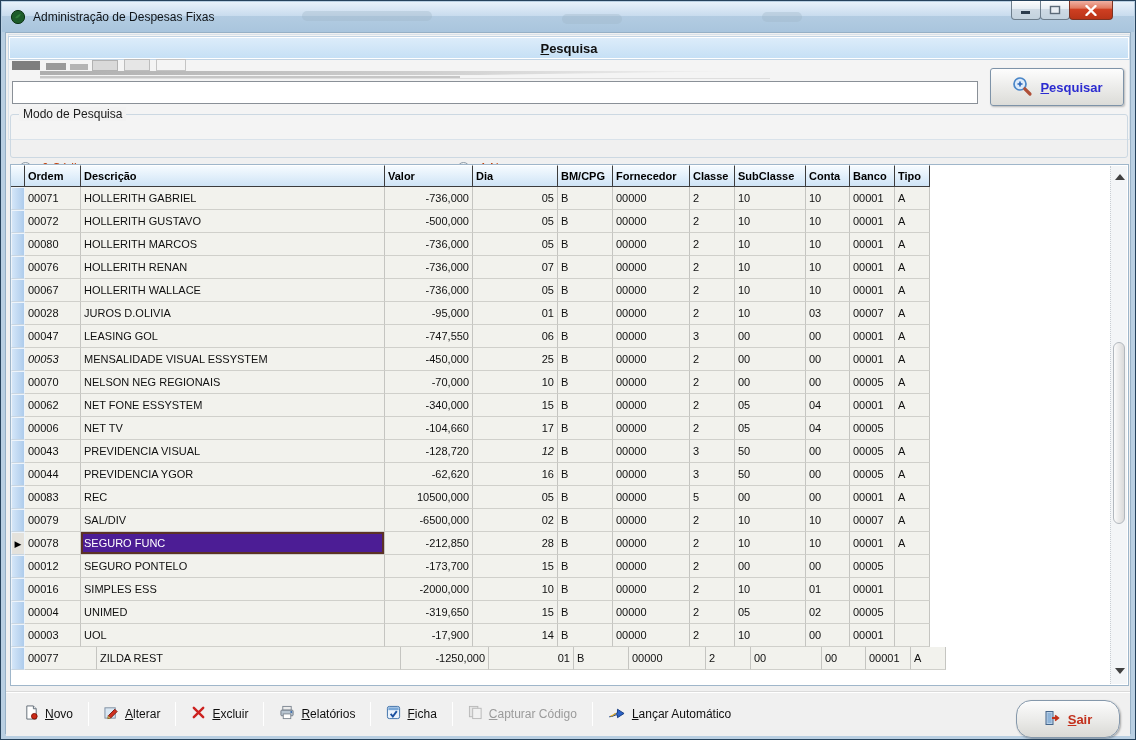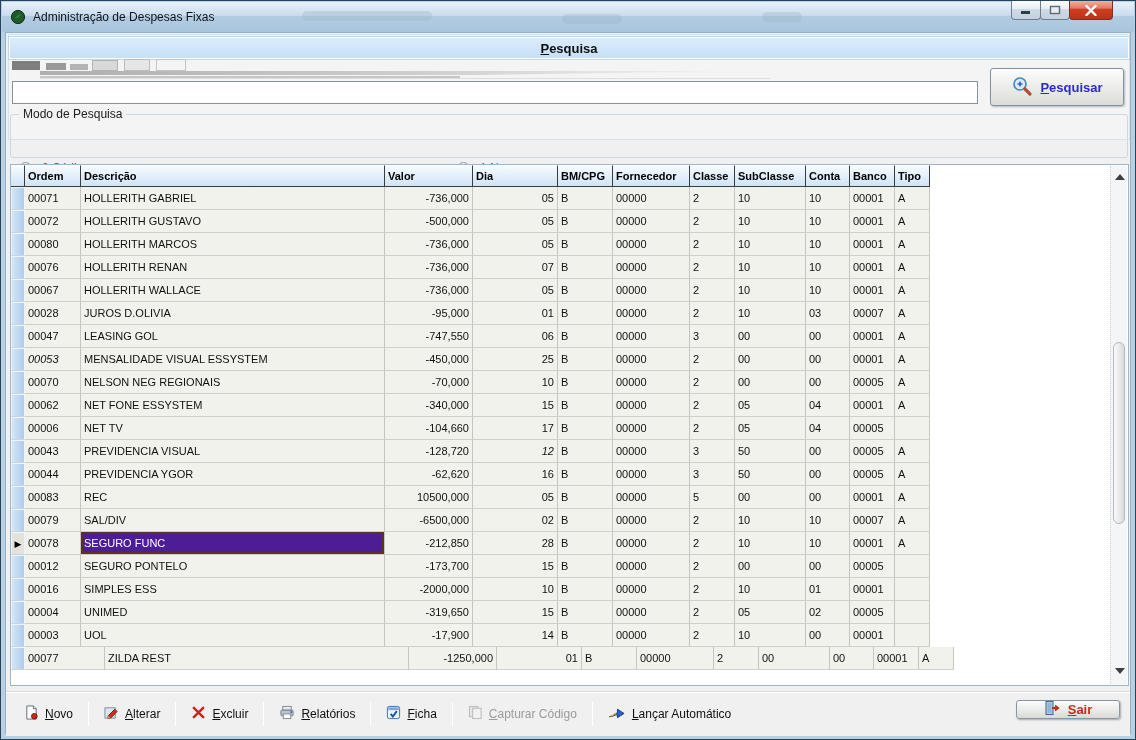--- a/index.html
+++ b/index.html
@@ -92,22 +92,22 @@
 
   
   .toolbar { position:absolute; left:0; right:0; top:658px; height:45px; background:#f0f0f0;
              border-top:1px solid #dadada; box-shadow:inset 0 1px 0 #fff;
              display:flex; align-items:center; padding-left:10px; }
   .tbtn { display:flex; align-items:center; gap:6px; font-size:12px; color:#101010;
           padding:4px 8px; cursor:default; }
   .tbtn.disabled { color:#9b9b9b; }
   .tbtn.disabled svg { filter:grayscale(1) opacity(.55); }
   .tsep { width:1px; height:24px; background:#b9b9b9; border-right:1px solid #fff; margin:0 7px; }
-  .btn-sair { position:absolute; right:10px; top:8px; width:104px; height:19px;
-              border:1px solid #8598ab; border-radius:3px;
+  .btn-sair { position:absolute; right:10px; top:8px; width:104px; height:38px;
+              border:1px solid #8598ab; border-radius:15px;
               background:linear-gradient(#fcfcfc,#eaeae8 55%,#d9d9d5);
               box-shadow:1px 1px 2px rgba(0,0,0,.3);
               display:flex; align-items:center; justify-content:center; gap:7px;
               font-size:13px; font-weight:bold; color:#c2301c; }
 
   
   .ak { display:inline-block; }
   .ak::first-letter { text-decoration:underline; }
 </style>
 </head>
@@ -482,21 +482,21 @@
             <div class="cell" style="width: 55px;">B</div>
             <div class="cell" style="width: 77px;">00000</div>
             <div class="cell" style="width: 45px;">2</div>
             <div class="cell" style="width: 71px;">10</div>
             <div class="cell" style="width: 44px;">00</div>
             <div class="cell" style="width: 45px;">00001</div>
             <div class="cell" style="width: 35px;"></div>
           </div>
           <div class="grid-row">
             <div class="cell gutter" style="width: 14px;"></div>
-            <div class="cell" style="width: 80px;">00077</div>
+            <div class="cell" style="width: 72px;">00077</div>
             <div class="cell" style="width: 304px;">ZILDA REST</div>
             <div class="cell num" style="width: 88px;">-1250,000</div>
             <div class="cell num" style="width: 85px;">01</div>
             <div class="cell" style="width: 55px;">B</div>
             <div class="cell" style="width: 77px;">00000</div>
             <div class="cell" style="width: 45px;">2</div>
             <div class="cell" style="width: 71px;">00</div>
             <div class="cell" style="width: 44px;">00</div>
             <div class="cell" style="width: 45px;">00001</div>
             <div class="cell" style="width: 35px;">A</div>

